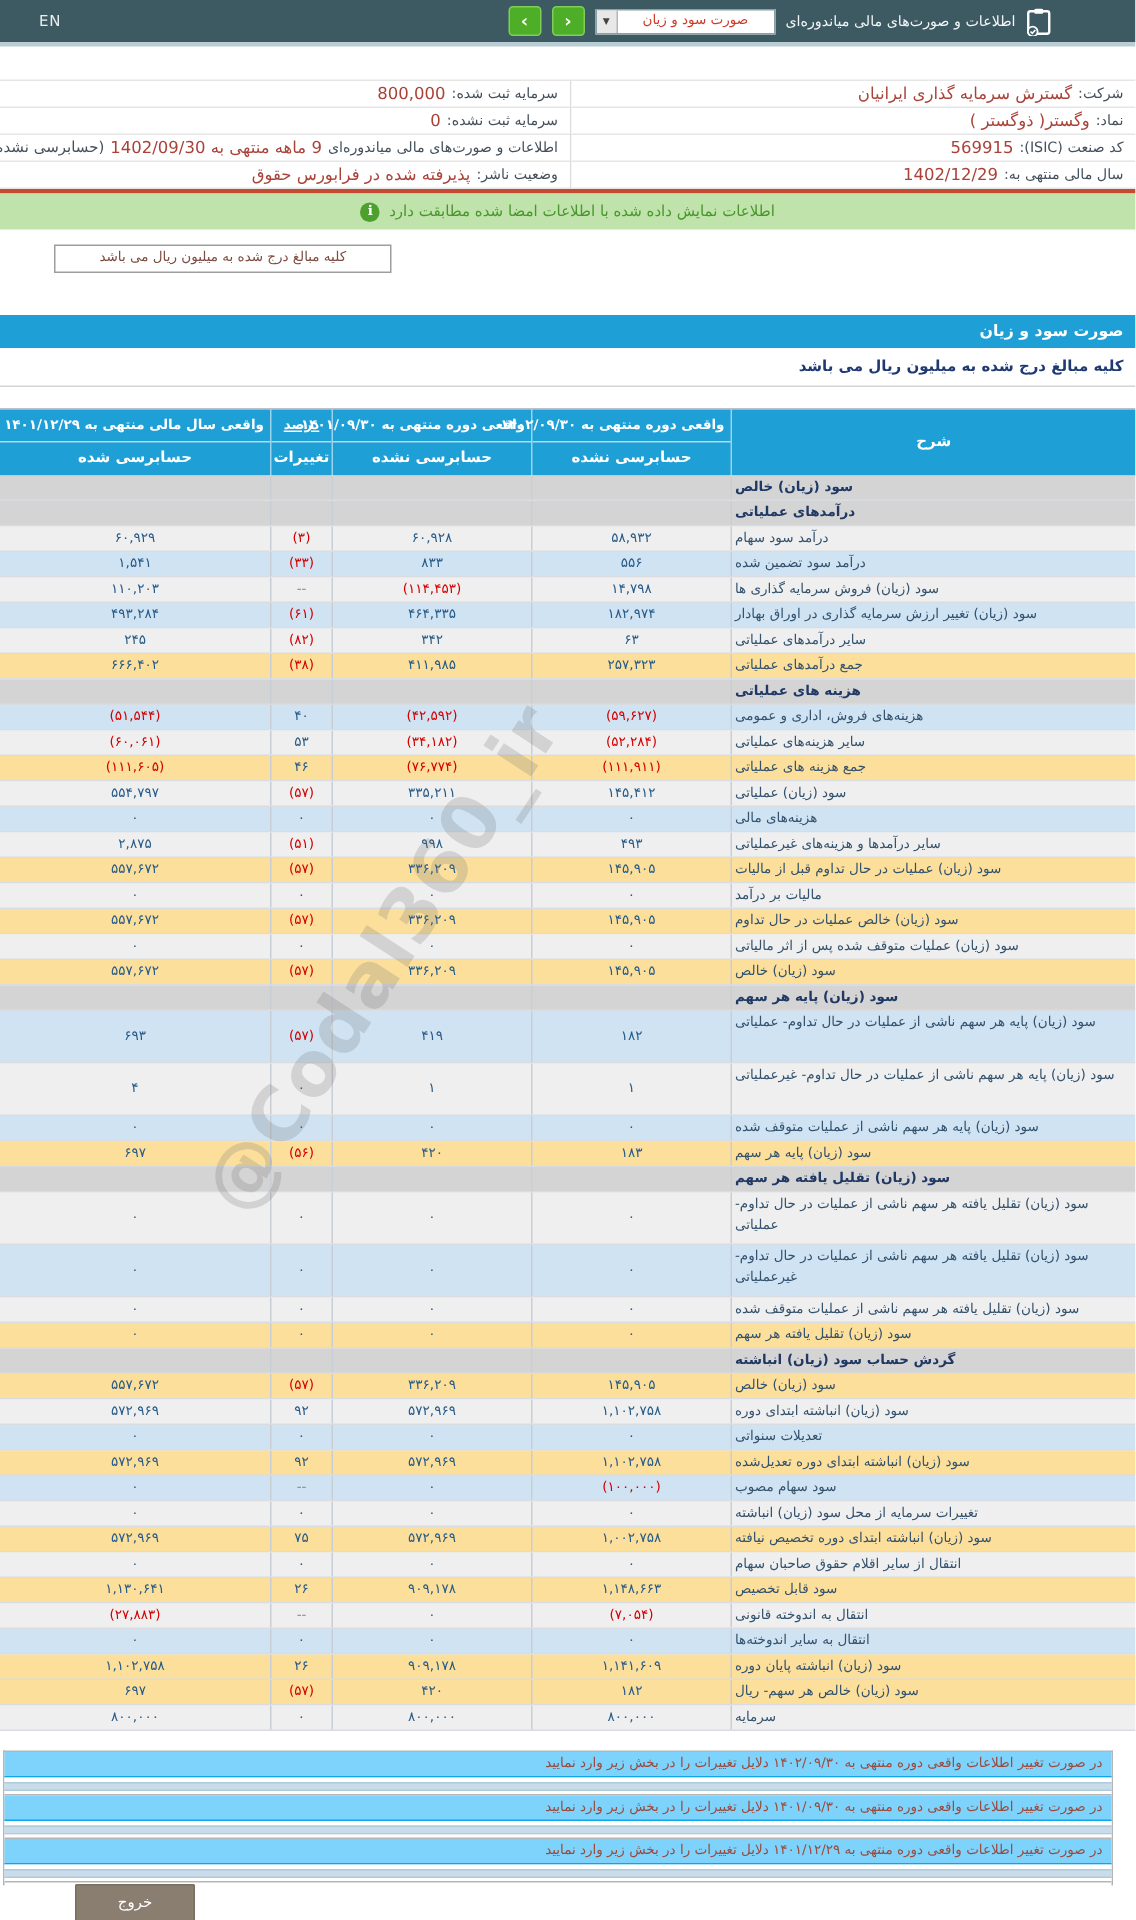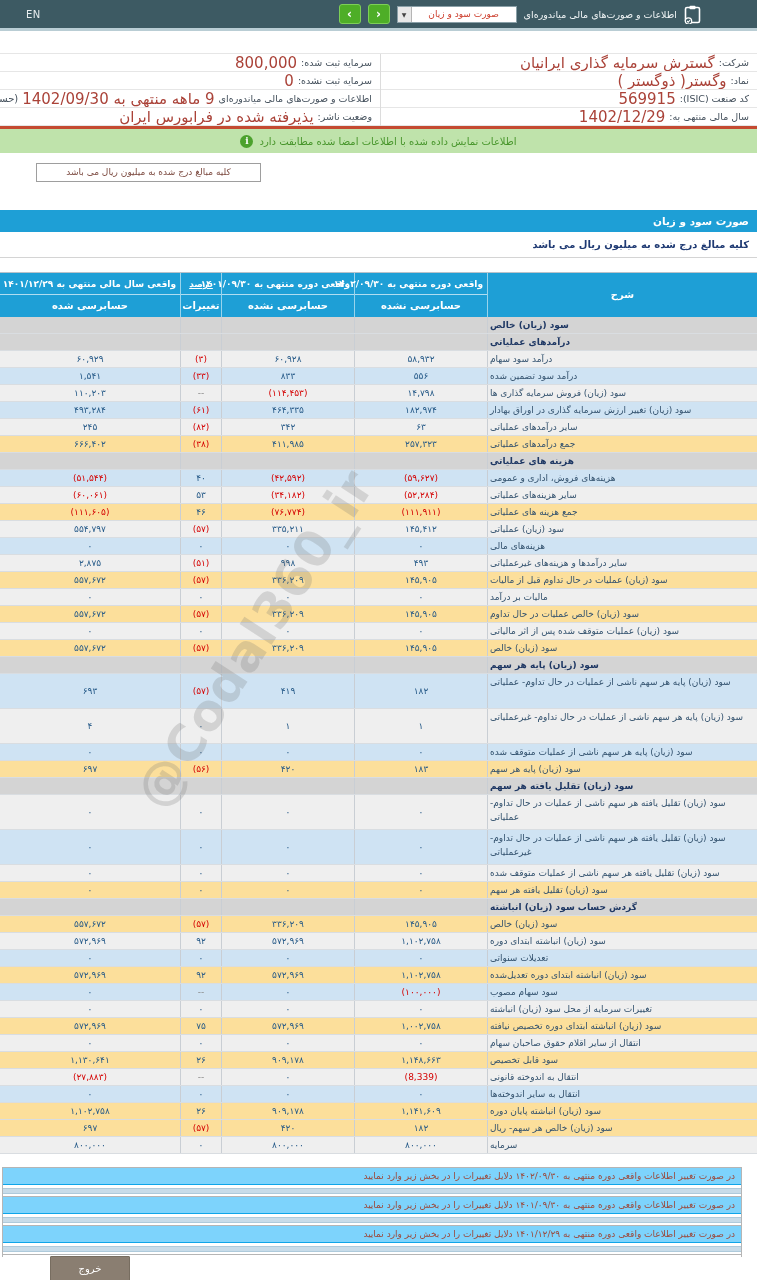--- a/index.html
+++ b/index.html
@@ -20,21 +20,21 @@
   .tb-select .sel-arrow { width:14px; height:100%; background:#e8e8e8; border-right:1px solid #b5b5b5; display:flex; align-items:center; justify-content:center; font-size:6px; color:#444; order:2; }
   .nav-btn { width:22px; height:20px; background:#4eae27; border:1px solid #7dcf57; border-radius:3px; color:#fff; font-weight:bold; font-size:12px; line-height:18px; text-align:center; cursor:pointer; }
   .en-link { margin-right:auto; margin-left:18px; color:#e9eef0; font-size:10px; cursor:pointer; letter-spacing:.5px; }
   
   .info-wrap { margin-top:22px; display:flex; flex-direction:row; border-top:1px solid #e6e6e6; }
   .info-col { display:flex; flex-direction:column; }
   .info-col.right { width:377px; border-left:1px solid #dcdcdc; }
   .info-col.left  { width:380px; }
   .info-row { height:18px; display:flex; align-items:center; justify-content:flex-start; padding:0 8px; border-bottom:1px solid #e6e6e6; background:#fff; white-space:nowrap; overflow:hidden; }
   .info-label { color:#44505c; font-size:9.5px; }
-  .info-value { color:#aa4238; font-size:15px; margin-right:4px; }
+  .info-value { color:#aa4238; font-size:11px; margin-right:4px; }
   .info-suffix { color:#44505c; font-size:10px; margin-right:4px; }
   .red-divider { height:3px; background:#c44a31; }
   
   .alert-bar { height:24px; background:#bfe3ab; display:flex; align-items:center; justify-content:center; gap:6px; }
   .alert-text { color:#48962c; font-size:10px; }
   .info-circle { width:13px; height:13px; border-radius:50%; background:#4ca12d; color:#fff; font-size:9px; font-weight:bold; text-align:center; line-height:13px; font-family:"DejaVu Serif",serif; }
   
   .unit-btn { position:absolute; right:496px; top:163px; width:225px; height:19px; background:#fff; border:1px solid #9e9e9e; color:#7d4b41; font-size:9px; text-align:center; line-height:17px; cursor:pointer; white-space:nowrap; }
   
   .sec-header { margin-top:57px; height:22px; background:#1e9fd6; color:#fff; font-weight:bold; font-size:10.5px; line-height:22px; padding:0 8px; }
@@ -124,21 +124,21 @@
         <span class="info-label">سرمایه ثبت نشده:</span>
         <span class="info-value">0</span>
       </div>
       <div class="info-row">
         <span class="info-label">اطلاعات و صورت‌های مالی میاندوره‌ای</span>
         <span class="info-value">9 ماهه منتهی به 1402/09/30</span>
         <span class="info-suffix">(حسابرسی نشده)</span>
       </div>
       <div class="info-row">
         <span class="info-label">وضعیت ناشر:</span>
-        <span class="info-value">پذیرفته شده در فرابورس ایران</span>
+        <span class="info-value">پذیرفته شده در فرابورس حقوق</span>
       </div>
     </div>
 </div>
 <div class="red-divider"></div>
 
 <div class="alert-bar">
   <span class="alert-text">اطلاعات نمایش داده شده با اطلاعات امضا شده مطابقت دارد</span>
   <span class="info-circle">i</span>
 </div>
 
@@ -443,21 +443,21 @@
       </div>
       <div class="tr bg-yellow h1">
         <div class="td desc">سود قابل تخصیص</div>
         <div class="td num c1 val-pos">۱,۱۴۸,۶۶۳</div>
         <div class="td num c2 val-pos">۹۰۹,۱۷۸</div>
         <div class="td num p val-pos">۲۶</div>
         <div class="td num y val-pos">۱,۱۳۰,۶۴۱</div>
       </div>
       <div class="tr bg-white h1">
         <div class="td desc">انتقال به اندوخته قانونی</div>
-        <div class="td num c1 val-neg">(8,339)</div>
+        <div class="td num c1 val-neg">(۷,۰۵۴)</div>
         <div class="td num c2 val-pos">۰</div>
         <div class="td num p val-dash">--</div>
         <div class="td num y val-neg">(۲۷,۸۸۳)</div>
       </div>
       <div class="tr bg-blue h1">
         <div class="td desc">انتقال به سایر اندوخته‌ها</div>
         <div class="td num c1 val-pos">۰</div>
         <div class="td num c2 val-pos">۰</div>
         <div class="td num p val-pos">۰</div>
         <div class="td num y val-pos">۰</div>

